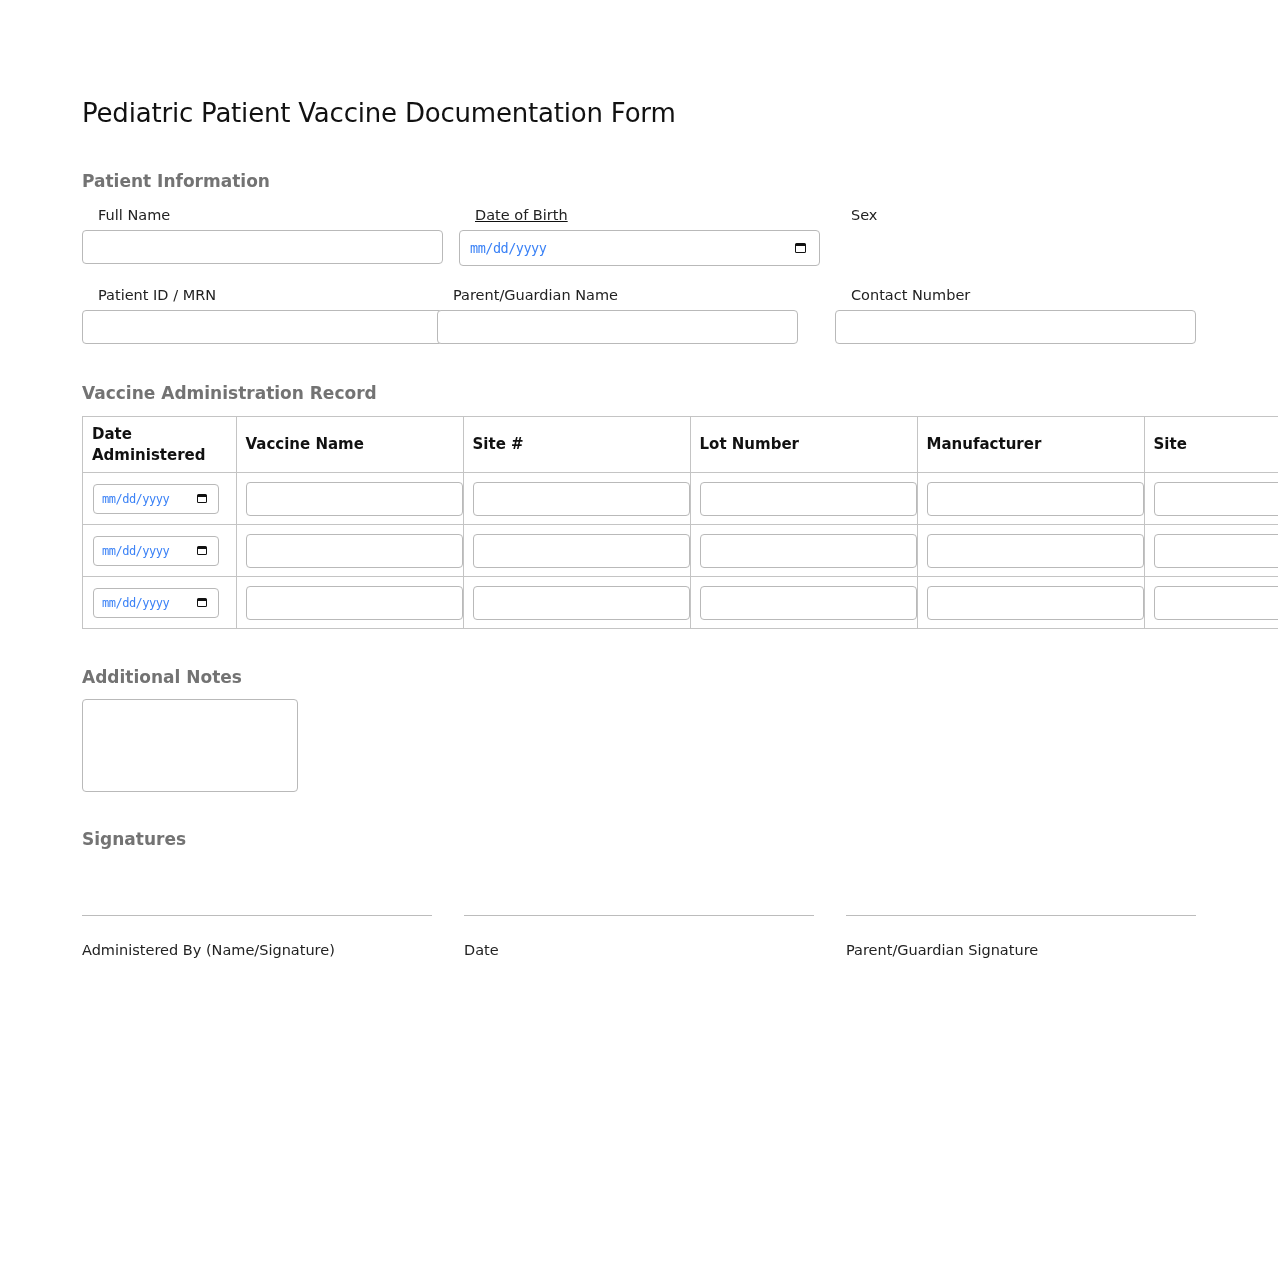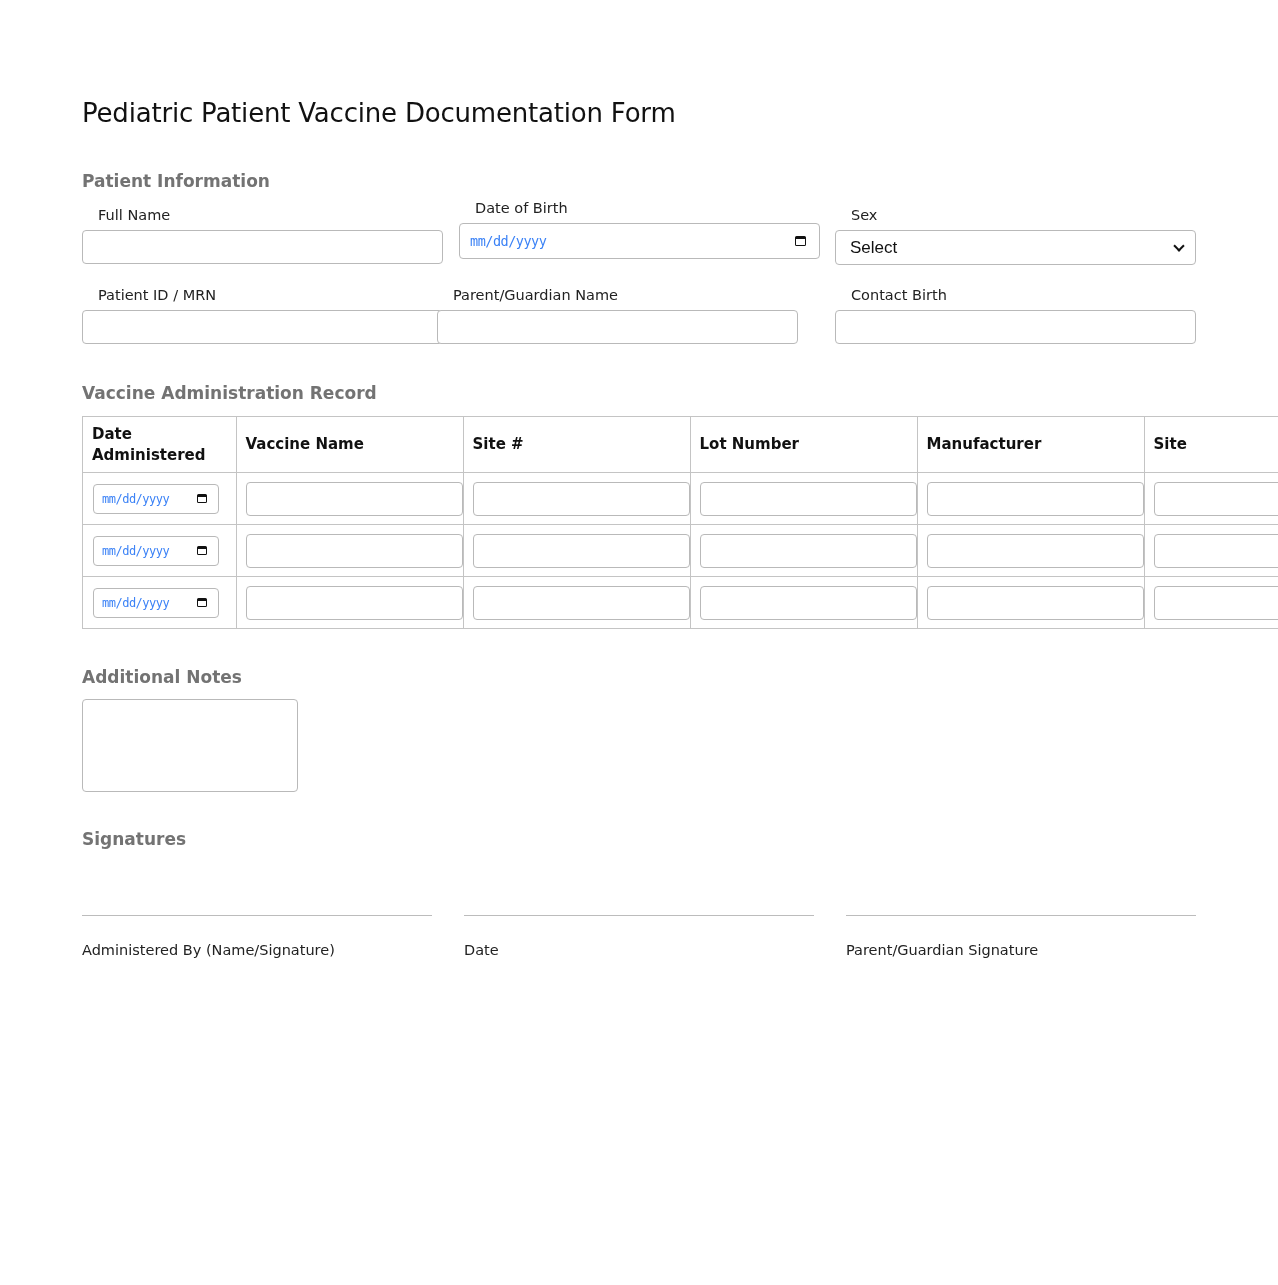--- a/index.html
+++ b/index.html
@@ -70,45 +70,41 @@
 
 <div class="page">
   <h1>Pediatric Patient Vaccine Documentation Form</h1>
 
   <h2 style="top:171px">Patient Information</h2>
 
   <div class="field" style="left:0; top:207px;">
     <label>Full Name</label>
     <div class="inp"></div>
   </div>
-  <div class="field" style="left:377px; top:200px;">
+  <div class="field" style="left:377px; top:207px;text-decoration:underline;">
     <label>Date of Birth</label>
     <div class="inp date">
       <span class="date-text">mm/dd/yyyy</span>
       <span class="cal-icon" style="right:13px; top:12px;"></span>
     </div>
   </div>
   <div class="field" style="left:753px; top:207px;">
     <label>Sex</label>
-    <div class="inp select">
-      <span class="select-text">Select</span>
-      <span class="chev"></span>
-    </div>
   </div>
 
   <div class="field" style="left:0; top:287px;">
     <label>Patient ID / MRN</label>
     <div class="inp"></div>
   </div>
   <div class="field" style="left:355px; top:287px;">
     <label>Parent/Guardian Name</label>
     <div class="inp"></div>
   </div>
   <div class="field" style="left:753px; top:287px;">
-    <label>Contact Birth</label>
+    <label>Contact Number</label>
     <div class="inp"></div>
   </div>
 
   <h2 style="top:383px">Vaccine Administration Record</h2>
 
   <div class="table-wrap">
     <table>
       <colgroup>
         <col style="width:147px">
           <col style="width:236px">

